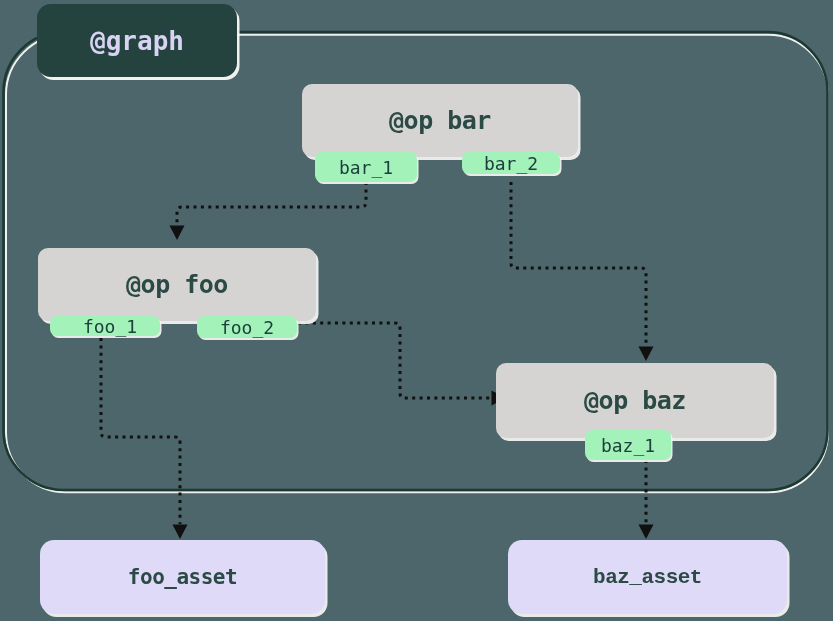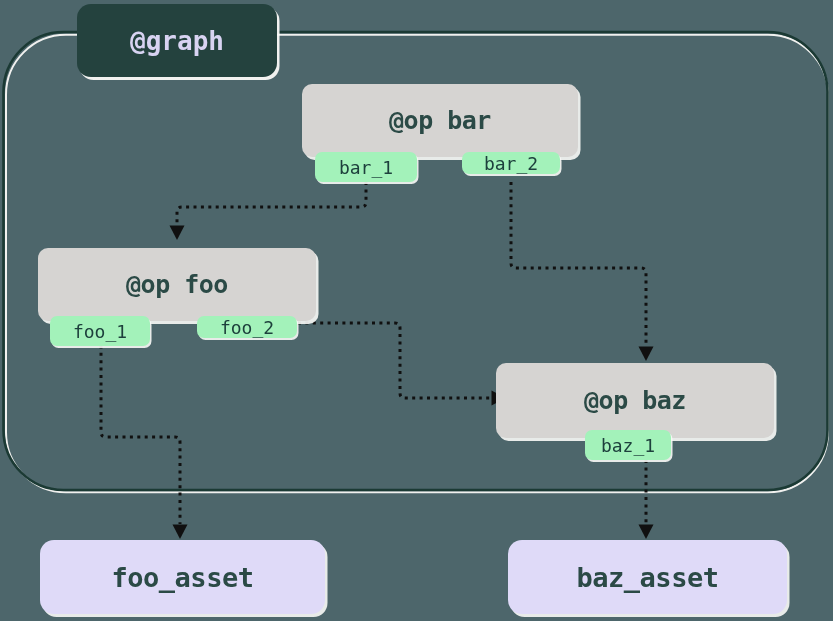--- a/index.html
+++ b/index.html
@@ -48,21 +48,20 @@
   }
   .graph-label {
     left: 37px; top: 4px; width: 200px; height: 73px;
     background: var(--graph-label-bg, #24423e);
     border-radius: 14px;
     box-shadow: 2.5px 3px 0 rgba(250,249,247,0.95);
     color: var(--graph-label-text, #d8d3f2);
     font-size: 26px; font-weight: 700;
     display: flex; align-items: center; justify-content: center;
     z-index: 2;
-    margin-left: 40px;
   }
   .op-box {
     background: var(--op-bg, #d6d4d2);
     border-radius: 10px;
     box-shadow: 2.5px 3px 0 rgba(250,249,247,0.9);
     z-index: 2;
   }
   .op-title {
     position: absolute; inset: 0;
     display: flex; align-items: center; justify-content: center;
@@ -78,21 +77,21 @@
     color: var(--output-text, #1d403c);
     font-size: 18px; font-weight: 400;
     display: flex; align-items: center; justify-content: center;
     z-index: 3;
   }
   .asset-box {
     background: var(--asset-bg, #dfdaf8);
     border-radius: 14px;
     box-shadow: 2.5px 3px 0 rgba(250,249,247,0.9);
     color: var(--asset-text, #2b4a46);
-    font-size: 27px; font-weight: 600;
+    font-size: 21px; font-weight: 600;
     display: flex; align-items: center; justify-content: center;
     z-index: 2;
     letter-spacing: -0.5px;
   }
 </style>
 </head>
 <body>
 
 <div id="stage">
 
@@ -133,30 +132,30 @@
   </div>
 
   <div class="node op-box" style="left:302px; top:84px; width:276px; height:73px;">
     <div class="op-title">@op bar</div>
     <div class="out-tab" style="left:13px; top:68px; width:102px; height:30px;">bar_1</div>
     <div class="out-tab" style="left:160px; top:68px; width:98px; height:22px;">bar_2</div>
   </div>
 
   <div class="node op-box" style="left:38px; top:248px; width:278px; height:73px;">
     <div class="op-title">@op foo</div>
-    <div class="out-tab" style="left:12px; top:68px; width:100px; height:30px;">foo_1</div>
+    <div class="out-tab" style="left:12px; top:68px; width:100px; height:20px;padding-left:10px;">foo_1</div>
     <div class="out-tab" style="left:159px; top:68px; width:100px; height:22px;">foo_2</div>
   </div>
 
   <div class="node op-box" style="left:496px; top:363px; width:278px; height:75px;">
     <div class="op-title">@op baz</div>
     <div class="out-tab" style="left:89px; top:67px; width:86px; height:30px;">baz_1</div>
   </div>
 
   <div class="node asset-box" style="left:40px; top:540px; width:285px; height:74px;">
     <span>foo_asset</span>
   </div>
 
-  <div class="node asset-box" style="left:508px; top:540px; width:279px; height:74px;">
+  <div class="node asset-box" style="left:508px; top:540px; width:279px; height:74px;font-family:Liberation Mono, monospace;">
     <span>baz_asset</span>
   </div>
 
 </div>
 
 </body></html>

